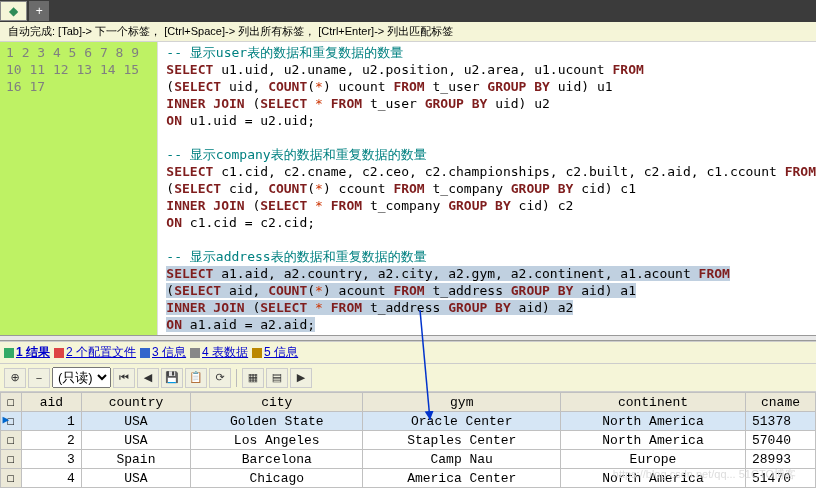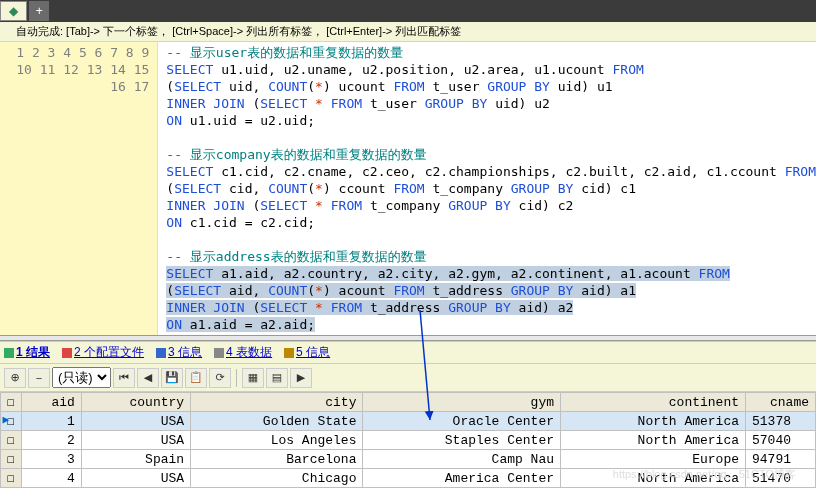--- a/index.html
+++ b/index.html
@@ -1,39 +1,39 @@
 <!DOCTYPE html>
 <html><head>
 <meta charset="utf-8">
 <style>
 *{box-sizing:border-box;margin:0;padding:0}
 body{font-family:"Microsoft YaHei",Tahoma,sans-serif;font-size:12px;background:#fff;width:816px;height:500px;overflow:hidden;position:relative}
 .tab-bar{background:#3b3b3b;height:22px;display:flex;align-items:center}
 .tab{background:#f5f5d8;border:1px solid #888;padding:2px 8px;display:flex;align-items:center;gap:6px;font-size:12px}
 .tab .icon{color:#2e8b57}
 .plus-tab{background:#6b6b6b;color:#fff;width:20px;height:20px;display:flex;align-items:center;justify-content:center;margin-left:2px}
-.hint-bar{background:#f5f5d8;padding:2px 16px;font-size:11px;border-bottom:1px solid #d3d3d3}
+.hint-bar{background:#f5f5d8;padding:2px 8px;font-size:11px;border-bottom:1px solid #d3d3d3}
 .editor{background:#fff;display:flex;font-family:Consolas,monospace;font-size:13px;line-height:17px}
-.gutter{background:#fef9c3;color:#808080;text-align:right;padding:2px 8px 2px 0;border-right:1px solid #ddd;user-select:none;min-width:28px}
+.gutter{background:#bef264;color:#808080;text-align:left;padding:2px 8px 2px 6px;border-right:1px solid #ddd;user-select:none;min-width:28px}
 .code{padding:2px 0 2px 8px;white-space:pre}
-.kw{color:#1d4ed8;font-weight:normal}
+.kw{color:#7f1d1d;font-weight:bold}
 .cm{color:#008080}
 .star{color:#cc3300}
 .sel{background:#c0d0e0}
 .splitter{height:6px;background:#e8e8e8;border-top:1px solid #999;border-bottom:1px solid #999}
-.results-tabs{background:#f5f5d8;padding:2px 4px;display:flex;gap:12px;border-top:1px solid #ccc;border-bottom:1px solid #ccc}
+.results-tabs{background:#f5f5d8;padding:2px 4px;display:flex;gap:4px;border-top:1px solid #ccc;border-bottom:1px solid #ccc}
 .results-tabs span{color:#0000cc;cursor:pointer;text-decoration:underline}
 .results-tabs span.active{color:#000;text-decoration:none;font-weight:bold}
 .results-tabs .ico{width:10px;height:10px;display:inline-block;background:#3a6;margin-right:2px;vertical-align:middle}
 .toolbar{background:#f5f5d8;padding:3px 4px;display:flex;align-items:center;gap:2px;border-bottom:1px solid #ccc}
 .toolbar button{width:22px;height:20px;background:#f0f0e0;border:1px solid #ccc;display:flex;align-items:center;justify-content:center;font-size:11px;color:#333;cursor:pointer}
 .toolbar select{font-size:13px;padding:1px}
 .toolbar .sep{width:1px;height:18px;background:#bbb;margin:0 3px}
 .grid{font-family:"Courier New",monospace;font-size:13px;border-collapse:collapse;width:100%}
-.grid th,.grid td{border:1px solid #c0c0c0;padding:1px 6px;text-align:right;height:18px}
+.grid th,.grid td{border:1px solid #c0c0c0;padding:1px 6px;text-align:center;height:18px}
 .grid th{background:#ece9d8;font-weight:normal}
 .grid .chk{width:18px;background:#ece9d8;text-align:center}
 .grid .aidcol{text-align:right;width:60px}
 .grid .acol{text-align:left;width:70px}
 .grid tr.hot td{background:#d6e6f5}
 .arrow-svg{position:absolute;pointer-events:none}
 .watermark{position:absolute;right:20px;bottom:18px;color:#ddd;font-size:11px}
 .tri{position:absolute;left:2px;color:#0066cc;font-size:11px}
 </style>
 </head>
@@ -141,21 +141,21 @@
       <td>North America</td>
       <td class="acol">57040</td>
     </tr>
     <tr>
       <td class="chk">☐</td>
       <td class="aidcol">3</td>
       <td>Spain</td>
       <td>Barcelona</td>
       <td>Camp Nau</td>
       <td>Europe</td>
-      <td class="acol">94791</td>
+      <td class="acol">28993</td>
     </tr>
     <tr>
       <td class="chk">☐</td>
       <td class="aidcol">4</td>
       <td>USA</td>
       <td>Chicago</td>
       <td>America Center</td>
       <td>North America</td>
       <td class="acol">51470</td>
     </tr>

